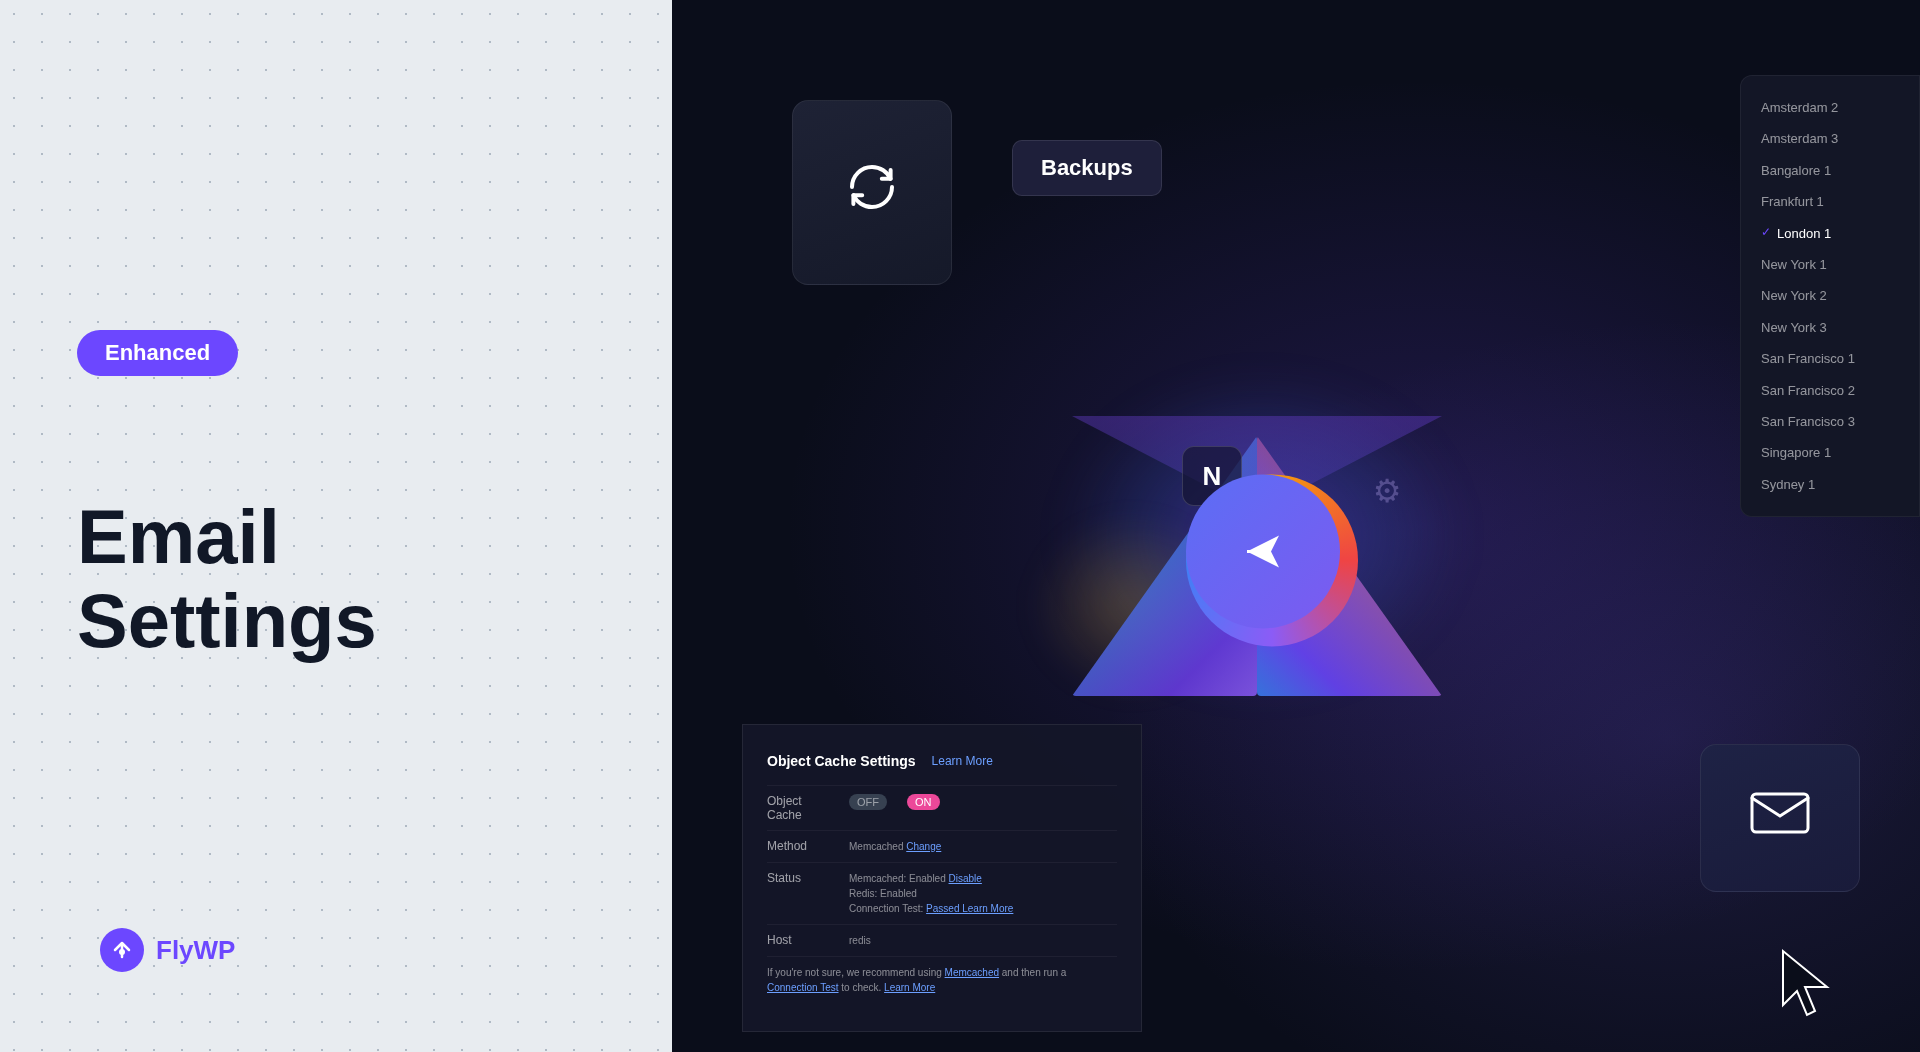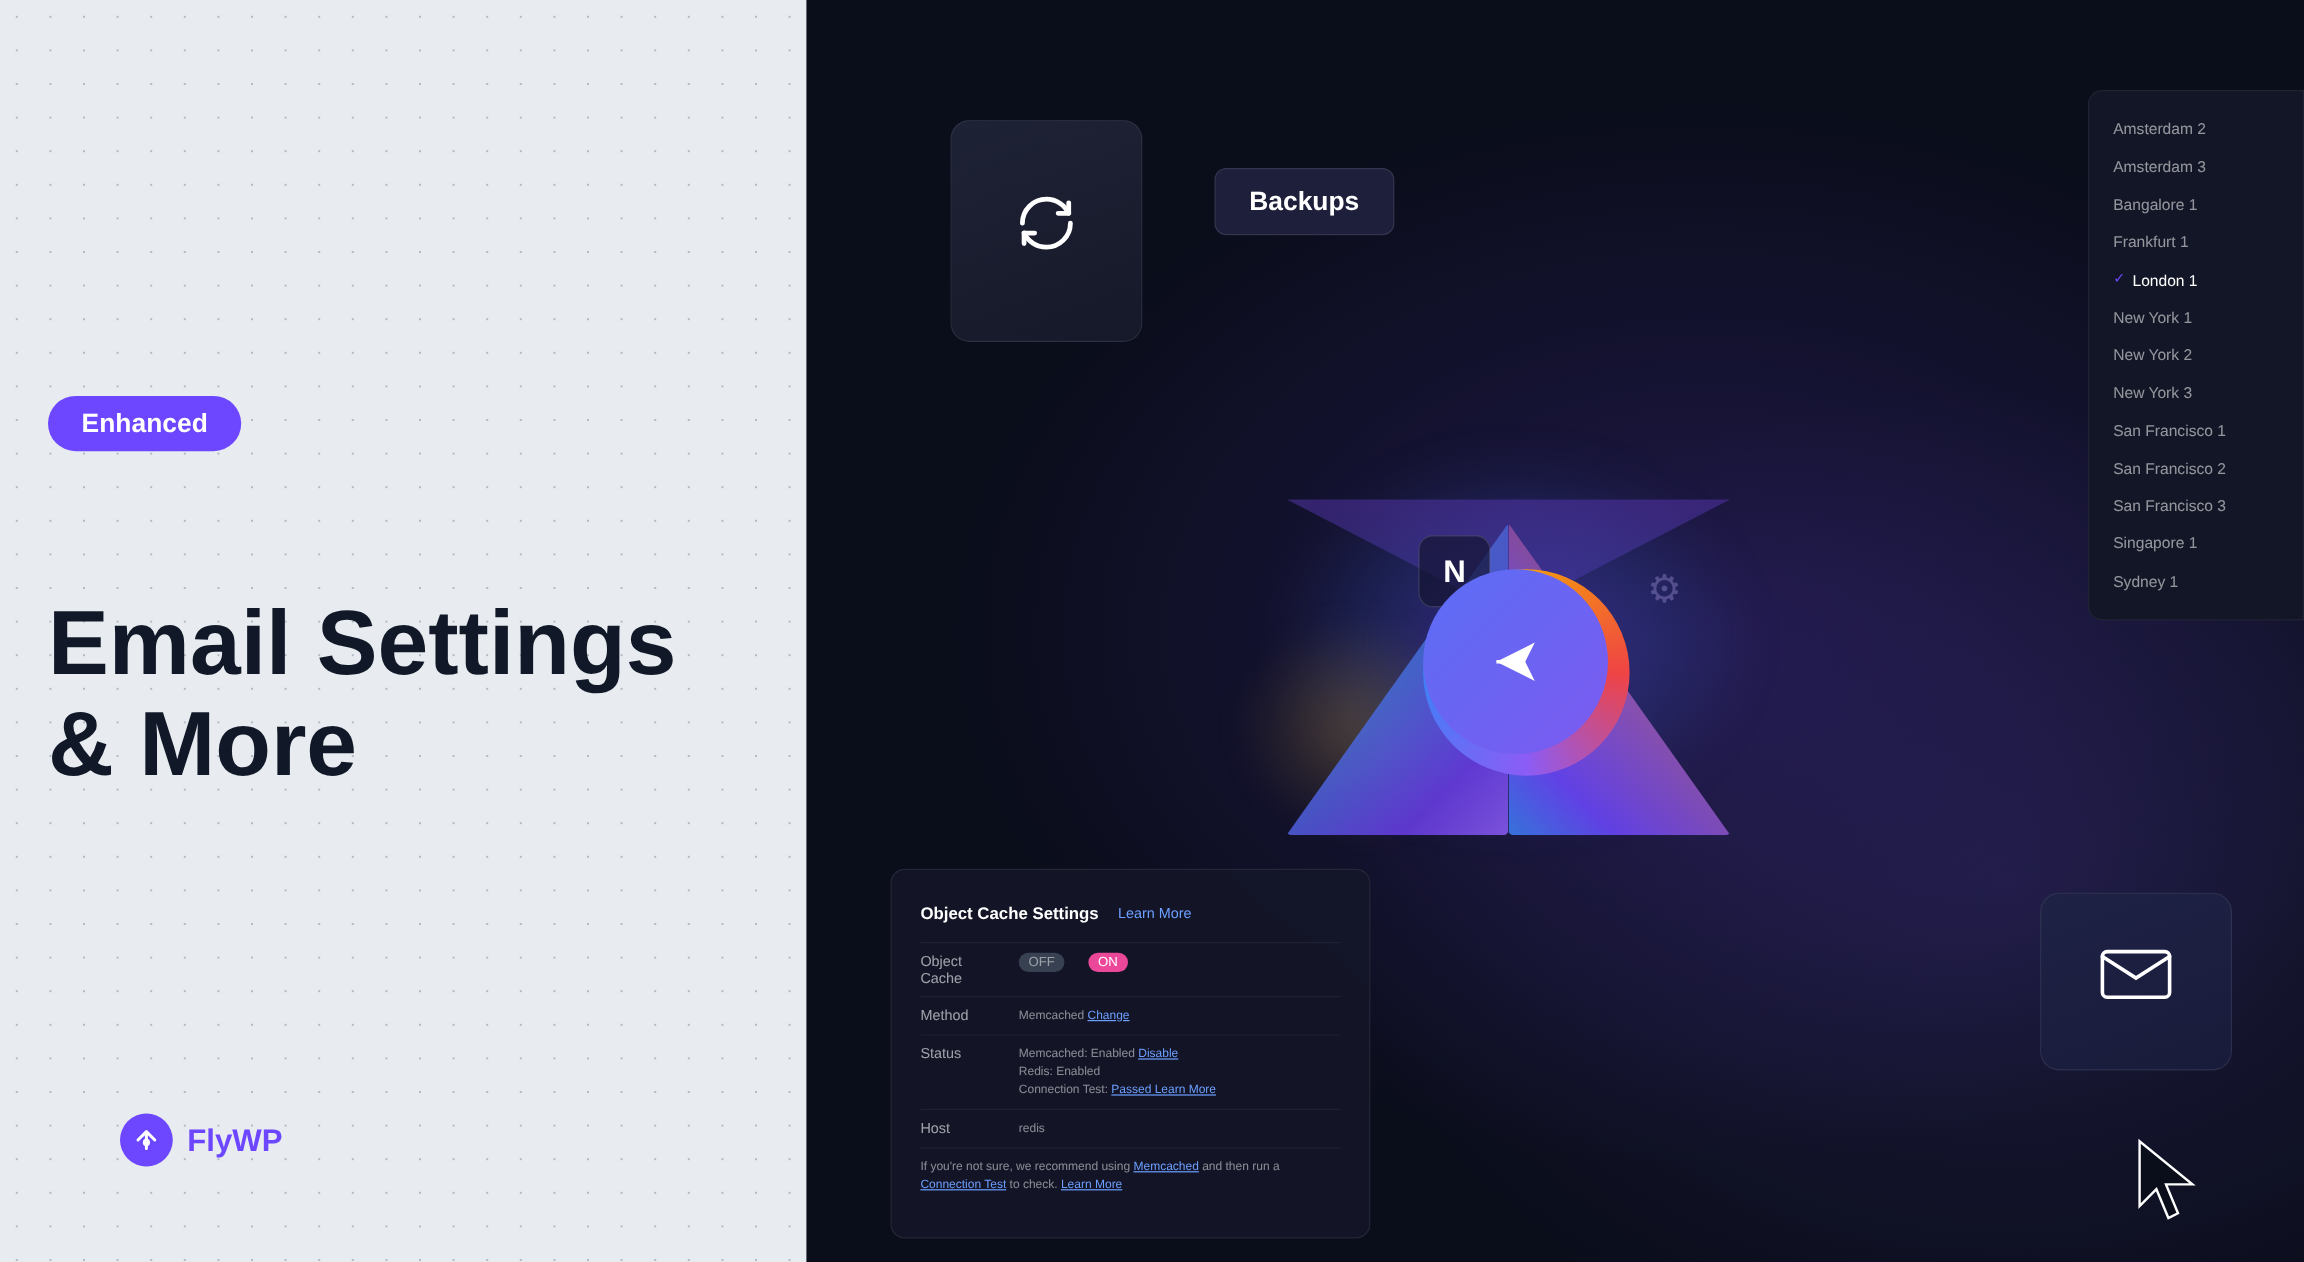--- a/index.html
+++ b/index.html
@@ -8,21 +8,21 @@
     
     .left-panel {
       width: 672px;
       height: 1052px;
       background-color: #e8ecf0;
       background-image: radial-gradient(circle, #b0bac5 1px, transparent 1px);
       background-size: 28px 28px;
       display: flex;
       flex-direction: column;
       justify-content: center;
-      padding: 80px 40px;
+      padding: 80px 77px;
       position: relative;
     }
 
     .badge {
       display: inline-flex;
       align-items: center;
       background-color: #6c47ff;
       color: white;
       border-radius: 50px;
       padding: 10px 28px;
@@ -286,21 +286,21 @@
       justify-content: center;
     }
 
     
     .cache-settings-card {
       position: absolute;
       bottom: 20px;
       left: 70px;
       width: 400px;
       background: rgba(20, 22, 40, 0.95);
-      border-radius: 12px;
+      border-radius: 0;
       padding: 28px 24px;
       z-index: 3;
       border: 1px solid rgba(255,255,255,0.08);
     }
 
     .cache-card-header {
       display: flex;
       align-items: center;
       gap: 16px;
       margin-bottom: 16px;
@@ -421,21 +421,20 @@
 </head>
 <body>
 
 <div class="left-panel">
   <div class="badge">
     <span>Enhanced</span>
   </div>
   <h1 class="headline">
     <br>
     <span>Email Settings</span><br>
-    <span>&amp; More</span>
   </h1>
   <div class="logo-area">
     <div class="logo-icon">
       <svg viewBox="0 0 24 24" fill="none" xmlns="http://www.w3.org/2000/svg">
         <path d="M5 12L12 5L19 12M12 5V19" stroke="white" stroke-width="2.5" stroke-linecap="round" stroke-linejoin="round"></path>
         <circle cx="12" cy="14" r="3" fill="white"></circle>
       </svg>
     </div>
     <div class="logo-text">
       <span>Fly</span><span style="color:#6c47ff">WP</span>

